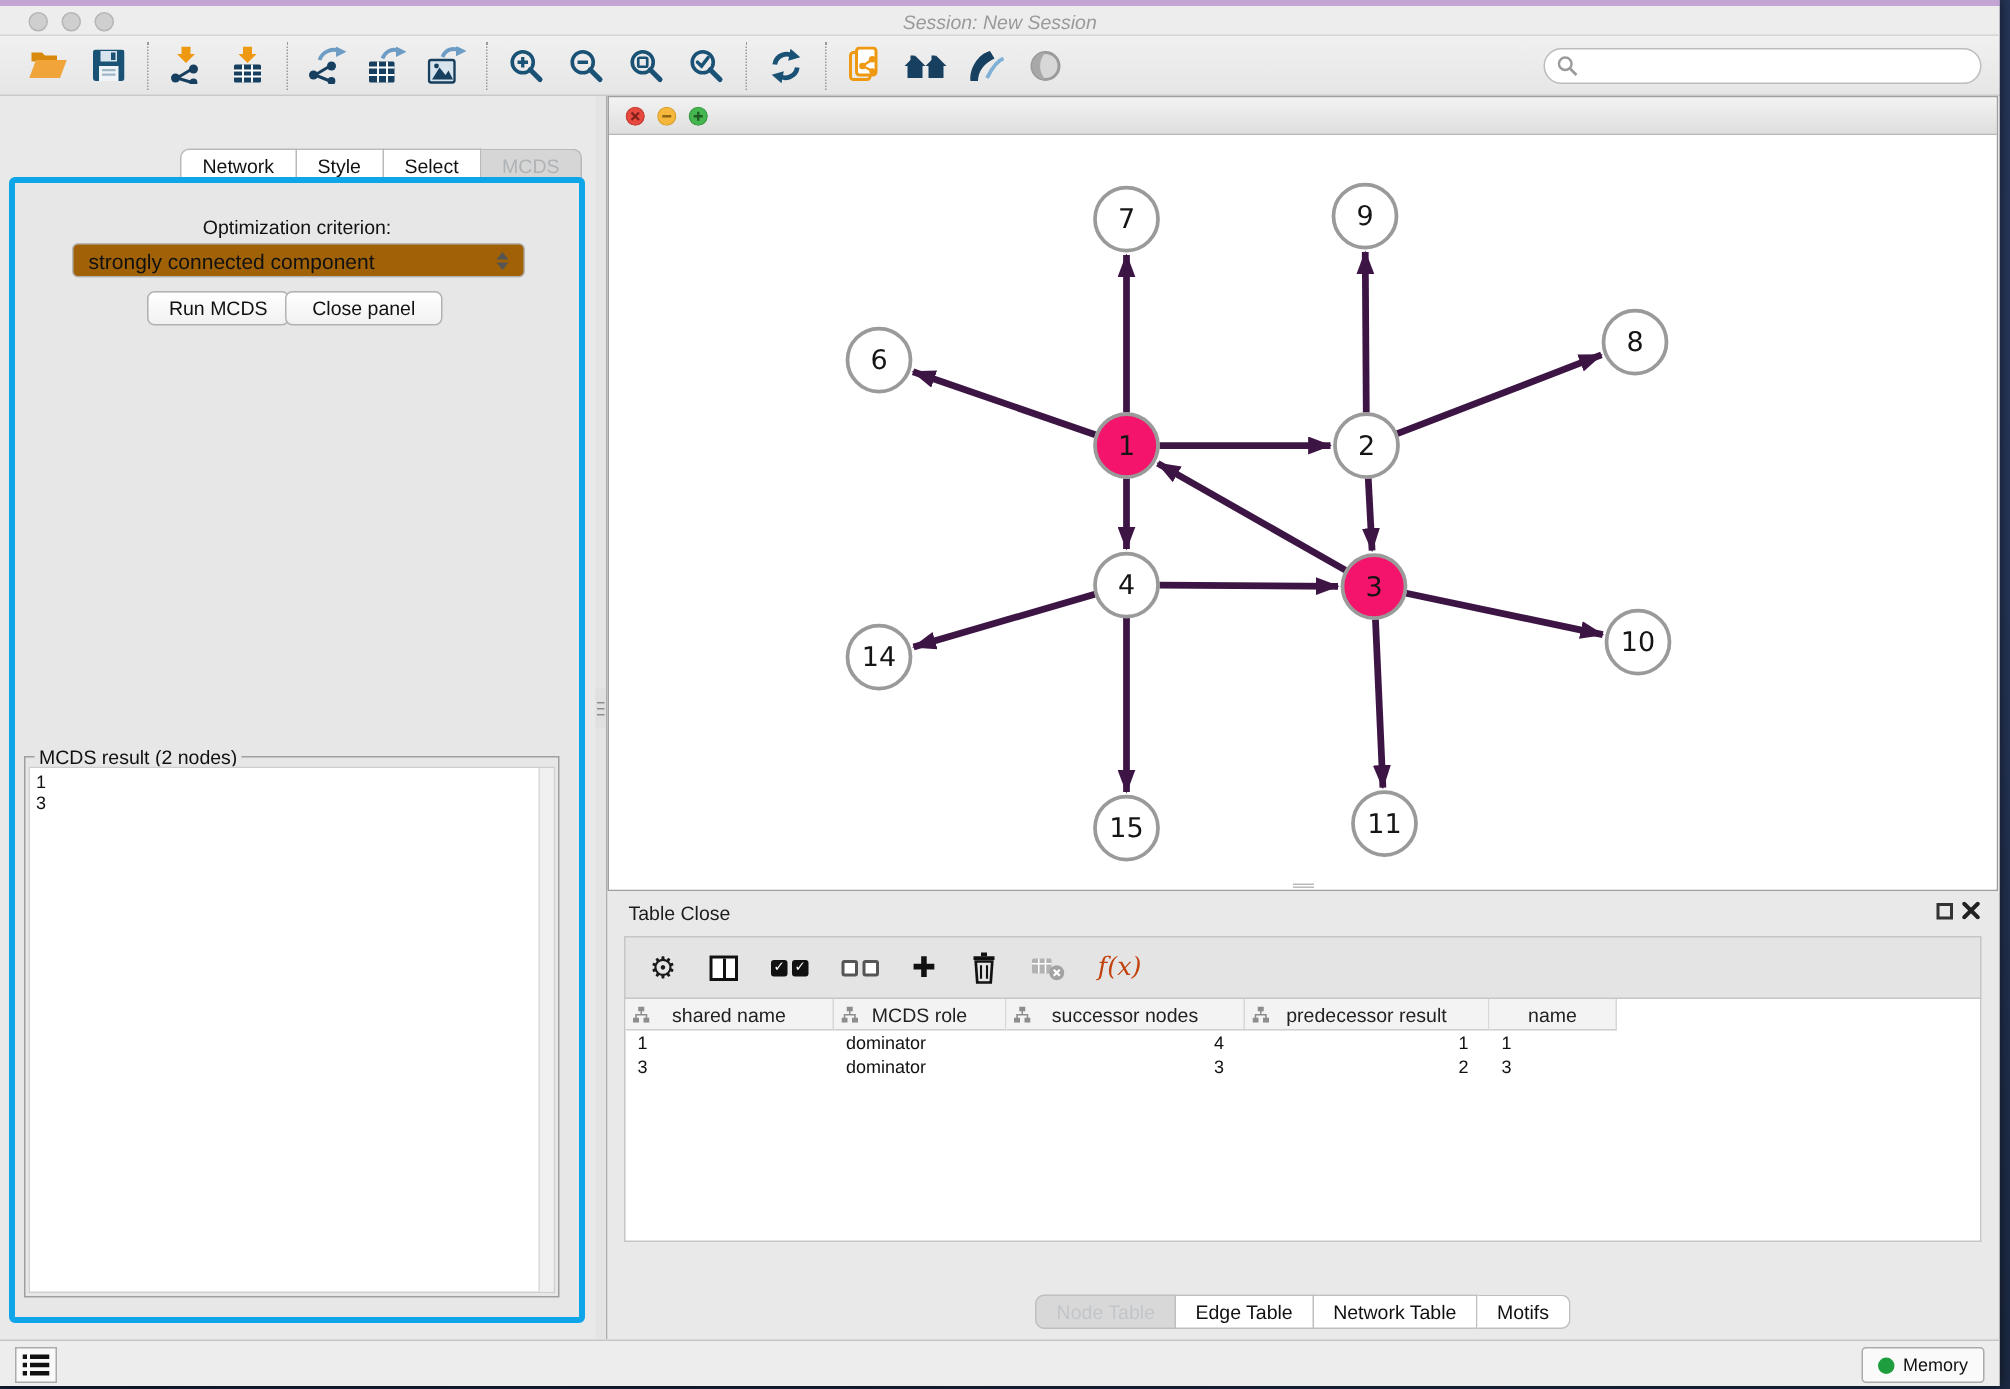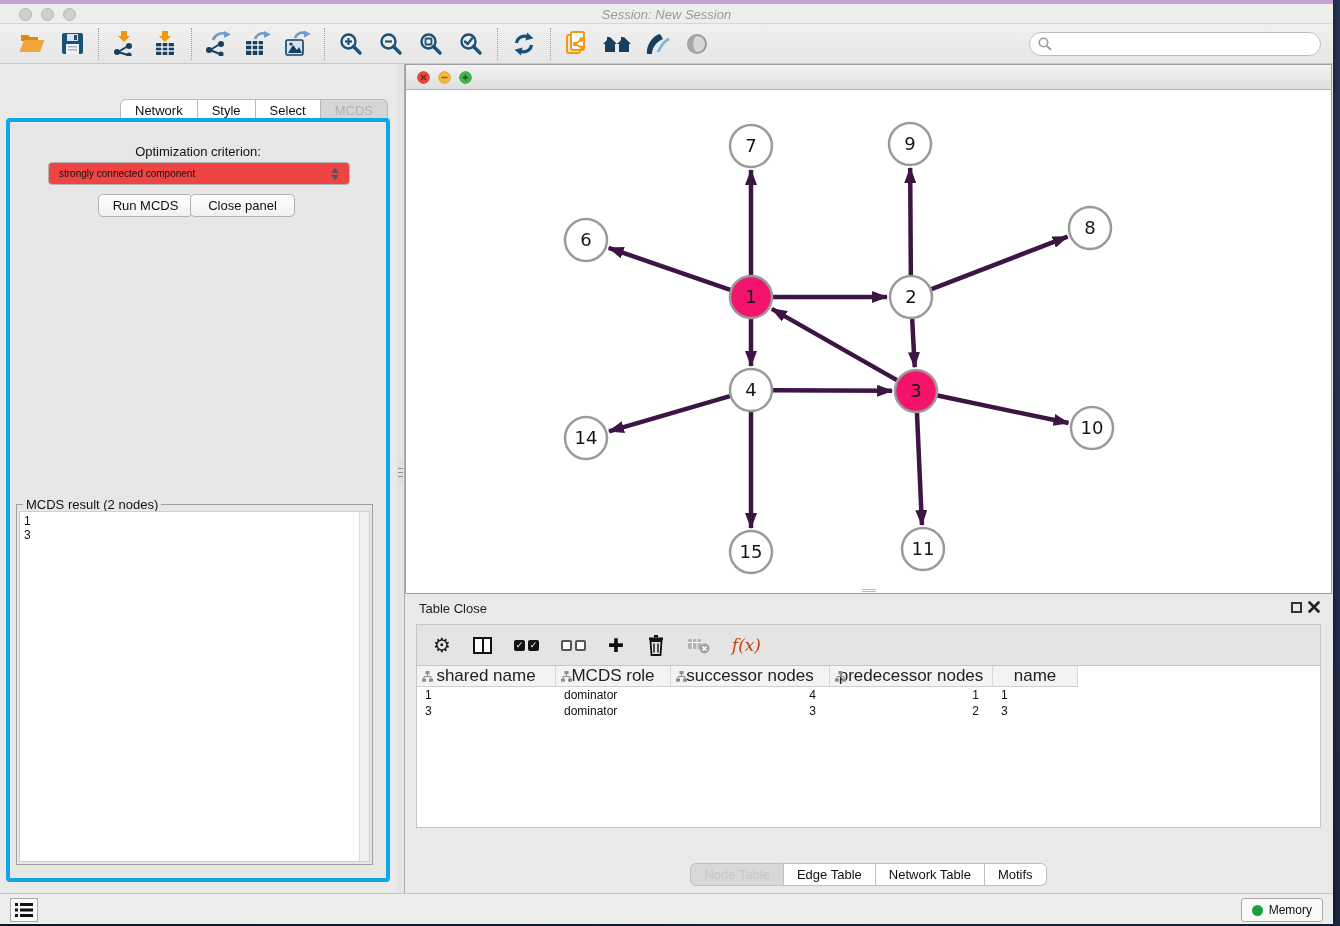--- a/index.html
+++ b/index.html
@@ -40,22 +40,22 @@
   .close-x { position:absolute; top:7px; width:12px; height:12px; }
   .cp-tabs { position:absolute; left:77px; top:35px; display:flex;margin-left:43px; }
   .cp-tab { height:22px; padding:0 14px; font-size:13px; background:#fff; border:1px solid #b9b9b9;
             border-left:none; display:flex; align-items:center; color:#111; }
   .cp-tab:first-child { border-left:1px solid #b9b9b9; border-radius:6px 0 0 0; }
   .cp-tab.last { border-radius:0 6px 0 0; }
   .cp-tab.disabled { background:#d6d6d6; color:#b0b3b6; }
   .cp-body { position:absolute; left:6px; right:7px; top:54px; bottom:11px;
              border:4px solid #0ea5e9; border-radius:4px; background:#e7e7e7; }
   .opt-label { position:absolute; top:22px; width:100%; text-align:center; font-size:13px; color:#111; }
-  .select { position:absolute; left:38px; right:36px; top:40px; height:23px; background:#ef4444;
-            border:1px solid #b5b5b5; border-radius:4px; font-size:10px; color:#111;
+  .select { position:absolute; left:38px; right:36px; top:40px; height:23px; background:#a16207;
+            border:1px solid #b5b5b5; border-radius:4px; font-size:14px; color:#111;
             display:flex; align-items:center; padding:0 10px; }
   .stepper { margin-left:auto; display:flex; flex-direction:column; gap:2px; align-items:center; }
   .tri-up { width:0; height:0; border-left:4px solid transparent; border-right:4px solid transparent;
             border-bottom:5px solid #555; }
   .tri-dn { width:0; height:0; border-left:4px solid transparent; border-right:4px solid transparent;
             border-top:5px solid #555; }
   .btn { position:absolute; top:72px; height:23px; background:linear-gradient(#ffffff,#f1f1f1);
          border:1px solid #b2b2b2; border-radius:5px; font-size:13px; color:#111;
          display:flex; align-items:center; justify-content:center; }
   .result-group { position:absolute; left:6px; right:13px; top:382px; bottom:13px;
@@ -94,21 +94,21 @@
   .cb-pair { display:flex; gap:3px; }
   .cb { width:11px; height:11px; border-radius:2px; background:#111; color:#fff; font-size:9px;
         line-height:11px; text-align:center; font-family:"DejaVu Sans",sans-serif; }
   .cb.off { background:#fff; border:2px solid #555; }
   .plus { font-size:19px; color:#111; font-family:"DejaVu Sans",sans-serif; line-height:19px; }
   .fx { font-family:"DejaVu Serif",serif; font-style:italic; font-size:17px; color:#c2410c; }
   .tp-table { position:absolute; left:11px; right:11px; top:72px; bottom:65px; background:#fff;
               border:1px solid #c6c6c6; border-top:none; overflow:hidden; }
   .thead { display:flex; height:21px; }
   .th { background:#f3f3f3; border-right:1px solid #d8d8d8; border-bottom:1px solid #cfcfcf;
-        font-size:17px; color:#222; display:flex; align-items:center; justify-content:center;
+        font-size:13px; color:#222; display:flex; align-items:center; justify-content:center;
         position:relative; flex:none; }
   .th .hier { position:absolute; left:5px; top:5px; }
   .trow { display:flex; height:16px; font-size:12px; color:#111; }
   .td { flex:none; padding:1px 8px 0 8px; white-space:nowrap; overflow:hidden; }
   .td.right { text-align:right; padding-right:14px; }
   .tp-tabs { position:absolute; bottom:7px; left:0; width:100%; display:flex; justify-content:center; }
   .tp-tab { height:23px; padding:0 13px; font-size:13px; background:#fff; border:1px solid #bfbfbf;
             border-left:none; display:flex; align-items:center; color:#111; }
   .tp-tab:first-child { border-left:1px solid #bfbfbf; border-radius:6px 0 0 6px; }
   .tp-tab.last { border-radius:0 6px 6px 0; }
@@ -475,21 +475,21 @@
                 </svg>
             <span>successor nodes</span>
           </div>
           <div class="th" style="width:163px">
             <svg class="hier" width="11" height="11" viewBox="0 0 11 11">
                   <rect x="3.5" y="0" width="4" height="3.2" fill="#8d8d8d"></rect>
                   <path d="M5.5 3 V5.5 M2 8 V5.5 H9 V8" stroke="#8d8d8d" fill="none"></path>
                   <rect x="0" y="7.5" width="4" height="3.2" fill="#8d8d8d"></rect>
                   <rect x="7" y="7.5" width="4" height="3.2" fill="#8d8d8d"></rect>
                 </svg>
-            <span>predecessor nodes</span>
+            <span>predecessor result</span>
           </div>
           <div class="th" style="width:85px">
             <span>name</span>
           </div>
         </div>
         <div class="trow">
           <div class="td" style="width:139px">1</div>
           <div class="td" style="width:115px">dominator</div>
           <div class="td right" style="width:159px">4</div>
           <div class="td right" style="width:163px">1</div>

